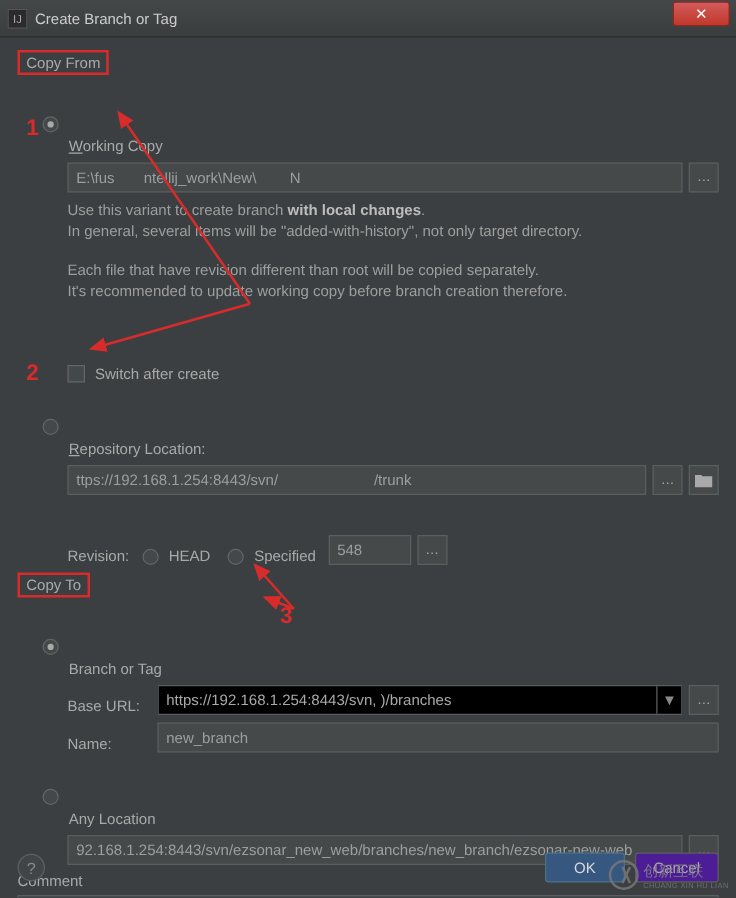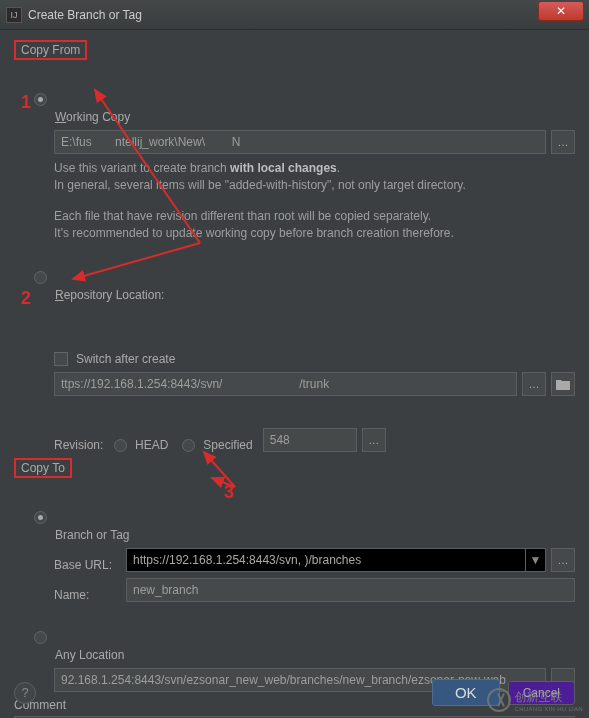--- a/index.html
+++ b/index.html
@@ -132,21 +132,21 @@
   color: #888;
   display: flex; align-items: center; justify-content: center;
   font-size: 13px;
 }
 .ok-btn {
   margin-left: auto;
   background: #365880;
   border: 1px solid #4a708b;
   color: #d9d9d9;
   padding: 4px 22px;
-  font-size: 15px;
+  font-size: 12px;
   border-radius: 3px;
 }
 .cancel-btn {
   margin-left: 8px;
   background: #4c1d95;
   border: 1px solid #5b5e5f;
   color: #a9a9a9;
   padding: 4px 14px;
   font-size: 12px;
   border-radius: 3px;
@@ -212,46 +212,46 @@
 
   <div class="desc">
     <span>Use this variant to create branch </span><b>with local changes</b><span>.</span><br>
     <span>In general, several items will be "added-with-history", not only target directory.</span>
   </div>
   <div class="desc" style="margin-top:14px">
     <span>Each file that have revision different than root will be copied separately.</span><br>
     <span>It's recommended to update working copy before branch creation therefore.</span>
   </div>
 
+  <div class="row indent2" style="margin-top:14px">
+    <span class="checkbox"></span>
+    <span class="check-label">Switch after create</span>
+  </div>
+
   <div class="row indent" style="margin-top:10px">
     <span class="radio"></span>
     <span class="radio-label"><u>R</u><span>epository Location:</span></span>
-  </div>
-
-  <div class="row indent2" style="margin-top:14px">
-    <span class="checkbox"></span>
-    <span class="check-label">Switch after create</span>
   </div>
   <div class="row indent2">
     <input class="field wide" value="ttps://192.168.1.254:8443/svn/                       /trunk" style="">
     <div class="btn-small">…</div>
     <div class="folder-btn">
       <svg width="14" height="11" viewBox="0 0 14 11">
           <path fill="#a9a9a9" d="M0 1h5l1 1h8v9H0z"></path>
         </svg>
     </div>
   </div>
 
   <div class="row indent2" style="margin-top:6px">
     <span class="label-col" style="width:60px">Revision:</span>
     <span class="radio"></span>
     <span class="radio-label" style="margin-right:14px">HEAD</span>
     <span class="radio"></span>
     <span class="radio-label" style="margin-right:10px">Specified</span>
-    <input class="field" style="width: 94px;" value="548">
+    <input class="field" style="width: 66px;" value="548">
     <div class="btn-small">…</div>
   </div>
 
   <div class="row" style="">
     <span class="group-label red-box">Copy To</span>
   </div>
 
   <div class="row indent">
     <span class="radio selected"></span>
     <span class="radio-label">Branch or Tag</span>

